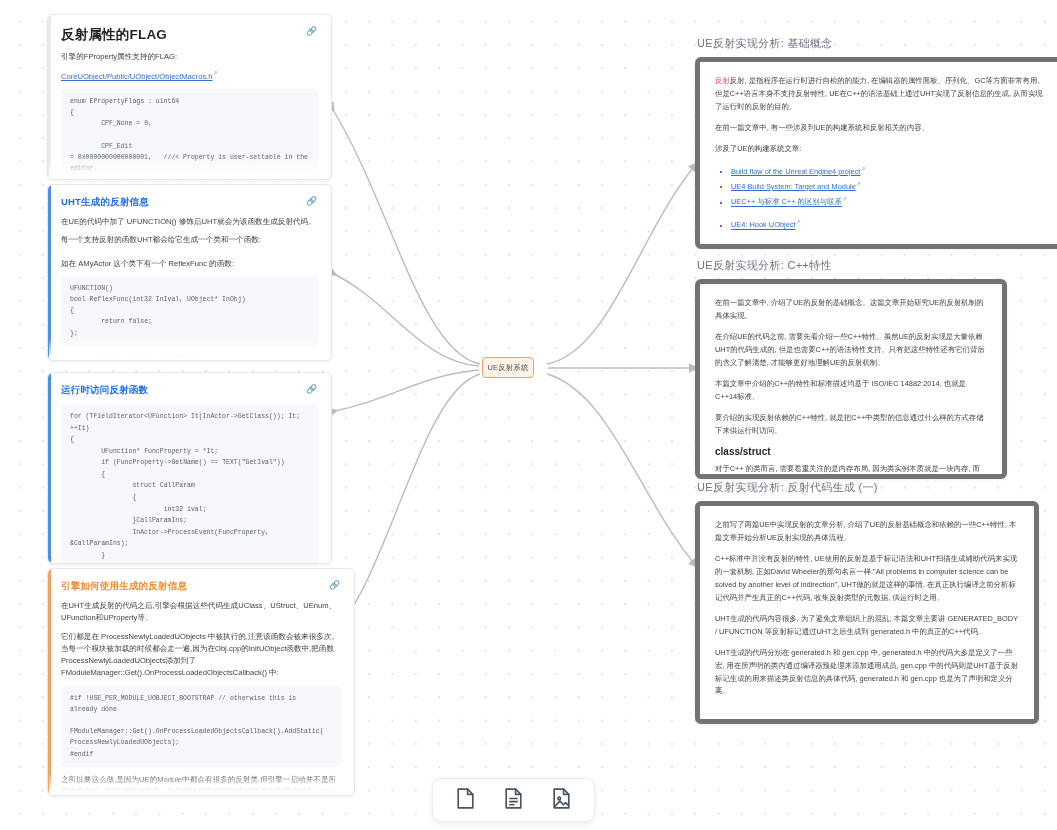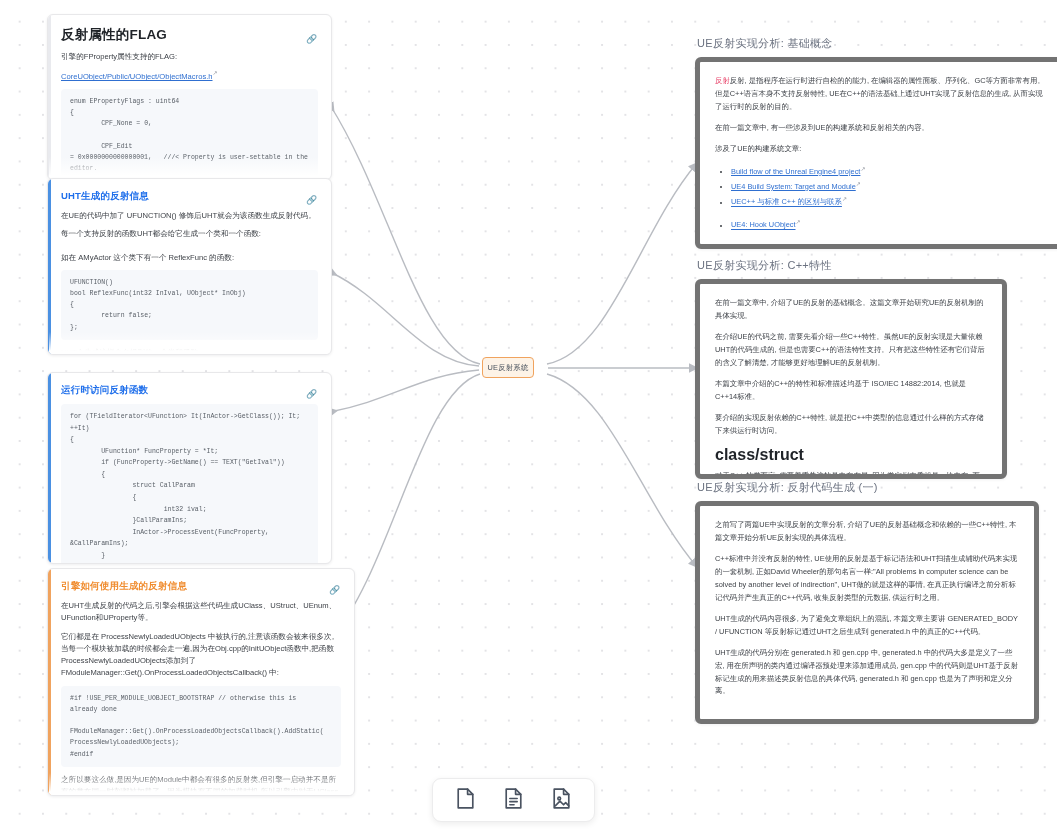--- a/index.html
+++ b/index.html
@@ -27,21 +27,21 @@
     background:#ffffff;
     border:1px solid #e8e8ea;
     border-radius:6px;
     box-shadow:0 1px 3px rgba(20,20,30,0.07);
     overflow:hidden;
     padding:11px 13px 0 13px;
   }
   .doc-card .accent-bar {
     position:absolute; left:0; top:0; bottom:0; width:3px; background:#e9eaee;
   }
-  .card-head { display:flex; align-items:center; justify-content:space-between; }
+  .card-head { display:flex; align-items:flex-start; justify-content:space-between; }
   .card-title { font-weight:bold; letter-spacing:.2px; margin:0 0 7px 0; }
   .t-black { color:#1f2328; font-size:13.5px; }
   .t-blue  { color:#1f6feb; font-size:9.5px; }
   .t-orange{ color:#f08c2e; font-size:9.5px; }
   .link-icon { color:#c9cbd1; font-size:9px; line-height:1; flex:0 0 auto; margin-top:1px; }
   .para { font-size:7.6px; line-height:1.62; color:#3b3f45; margin:0 0 6px 0; }
   .para .lnk { color:#2f6fd0; text-decoration:underline; }
   .para .em  { color:#e8456b; }
   .code {
     background:#f6f8fb; border-radius:4px; padding:7px 9px; margin:0 0 7px 0;
@@ -56,21 +56,21 @@
   .note-title { font-size:11px; color:#6b7280; margin:0 0 6px 2px; letter-spacing:.3px; }
   .note-body {
     background:#ffffff; border:5px solid #737373; border-radius:6px;
     box-shadow:0 1px 3px rgba(20,20,30,0.06);
     padding:13px 15px 11px 15px; position:relative; overflow:hidden;
   }
   .note-body .para { font-size:7.4px; line-height:1.75; margin:0 0 8px 0; color:#3b3f45; }
   .note-body ul { margin:0 0 8px 0; padding-left:16px; }
   .note-body li { font-size:7.4px; line-height:1.85; color:#3b3f45; }
   .note-body li a { color:#2f6fd0; text-decoration:underline; }
-  .sub-h { font-size:16px; font-weight:bold; color:#1f2328; margin:2px 0 6px 0; }
+  .sub-h { font-size:10px; font-weight:bold; color:#1f2328; margin:2px 0 6px 0; }
   .ext { font-size:6px; color:#8a9099; vertical-align:super; }
 
   
   #center-node {
     position:absolute; left:482px; top:357px; width:52px; height:21px;
     background:#fdf3e7; border:1.3px solid #f0a35e; border-radius:4px;
     display:flex; align-items:center; justify-content:center;
     font-size:7.4px; color:#47505c; letter-spacing:.2px;
   }
 
@@ -133,21 +133,21 @@
 
         CPF_Edit
 = 0x0000000000000001,   ///&lt; Property is user-settable in the
 editor.
         CPF_ConstParm                                  =
 0x0000000000000002,    ///&lt; This is a constant function
 parameter</div>
   <div class="fade"></div>
 </div>
 
-<div class="doc-card" style="left:47px; top:178px; width:285px; height:177px;">
+<div class="doc-card" style="left:47px; top:184px; width:285px; height:177px;">
   <div class="accent-bar" style="background:#4a90e2;"></div>
   <div class="card-head">
     <div class="card-title t-blue">UHT生成的反射信息</div>
     <span class="link-icon">🔗</span>
   </div>
   <p class="para">在UE的代码中加了 UFUNCTION() 修饰后UHT就会为该函数生成反射代码。</p>
   <p class="para" style="margin-bottom:11px;">每一个支持反射的函数UHT都会给它生成一个类和一个函数:</p>
   <p class="para">如在 AMyActor 这个类下有一个 ReflexFunc 的函数:</p>
   <div class="code">UFUNCTION()
 bool ReflexFunc(int32 InIval, UObject* InObj)

